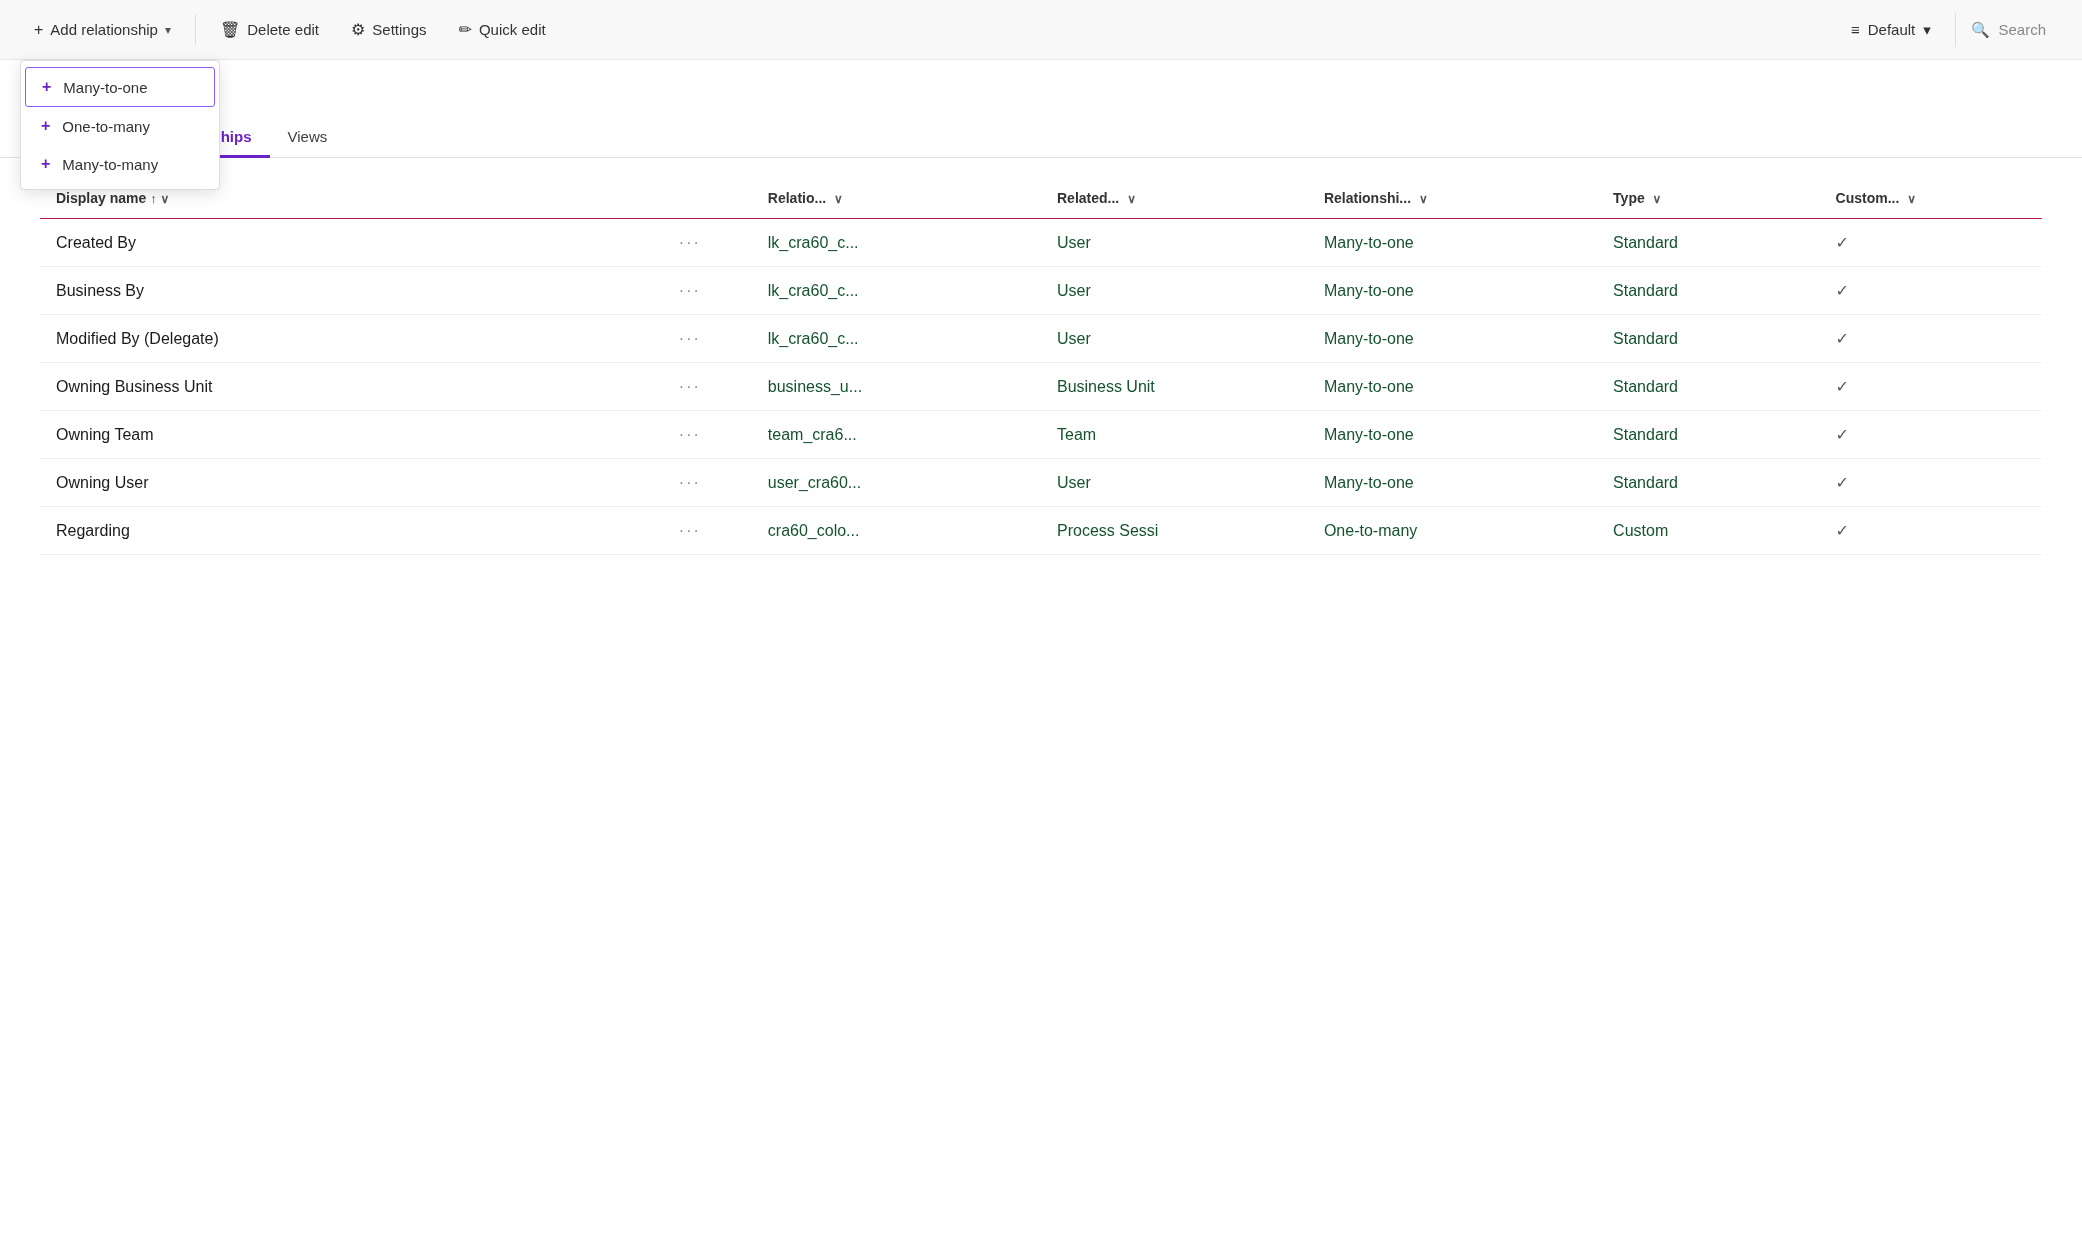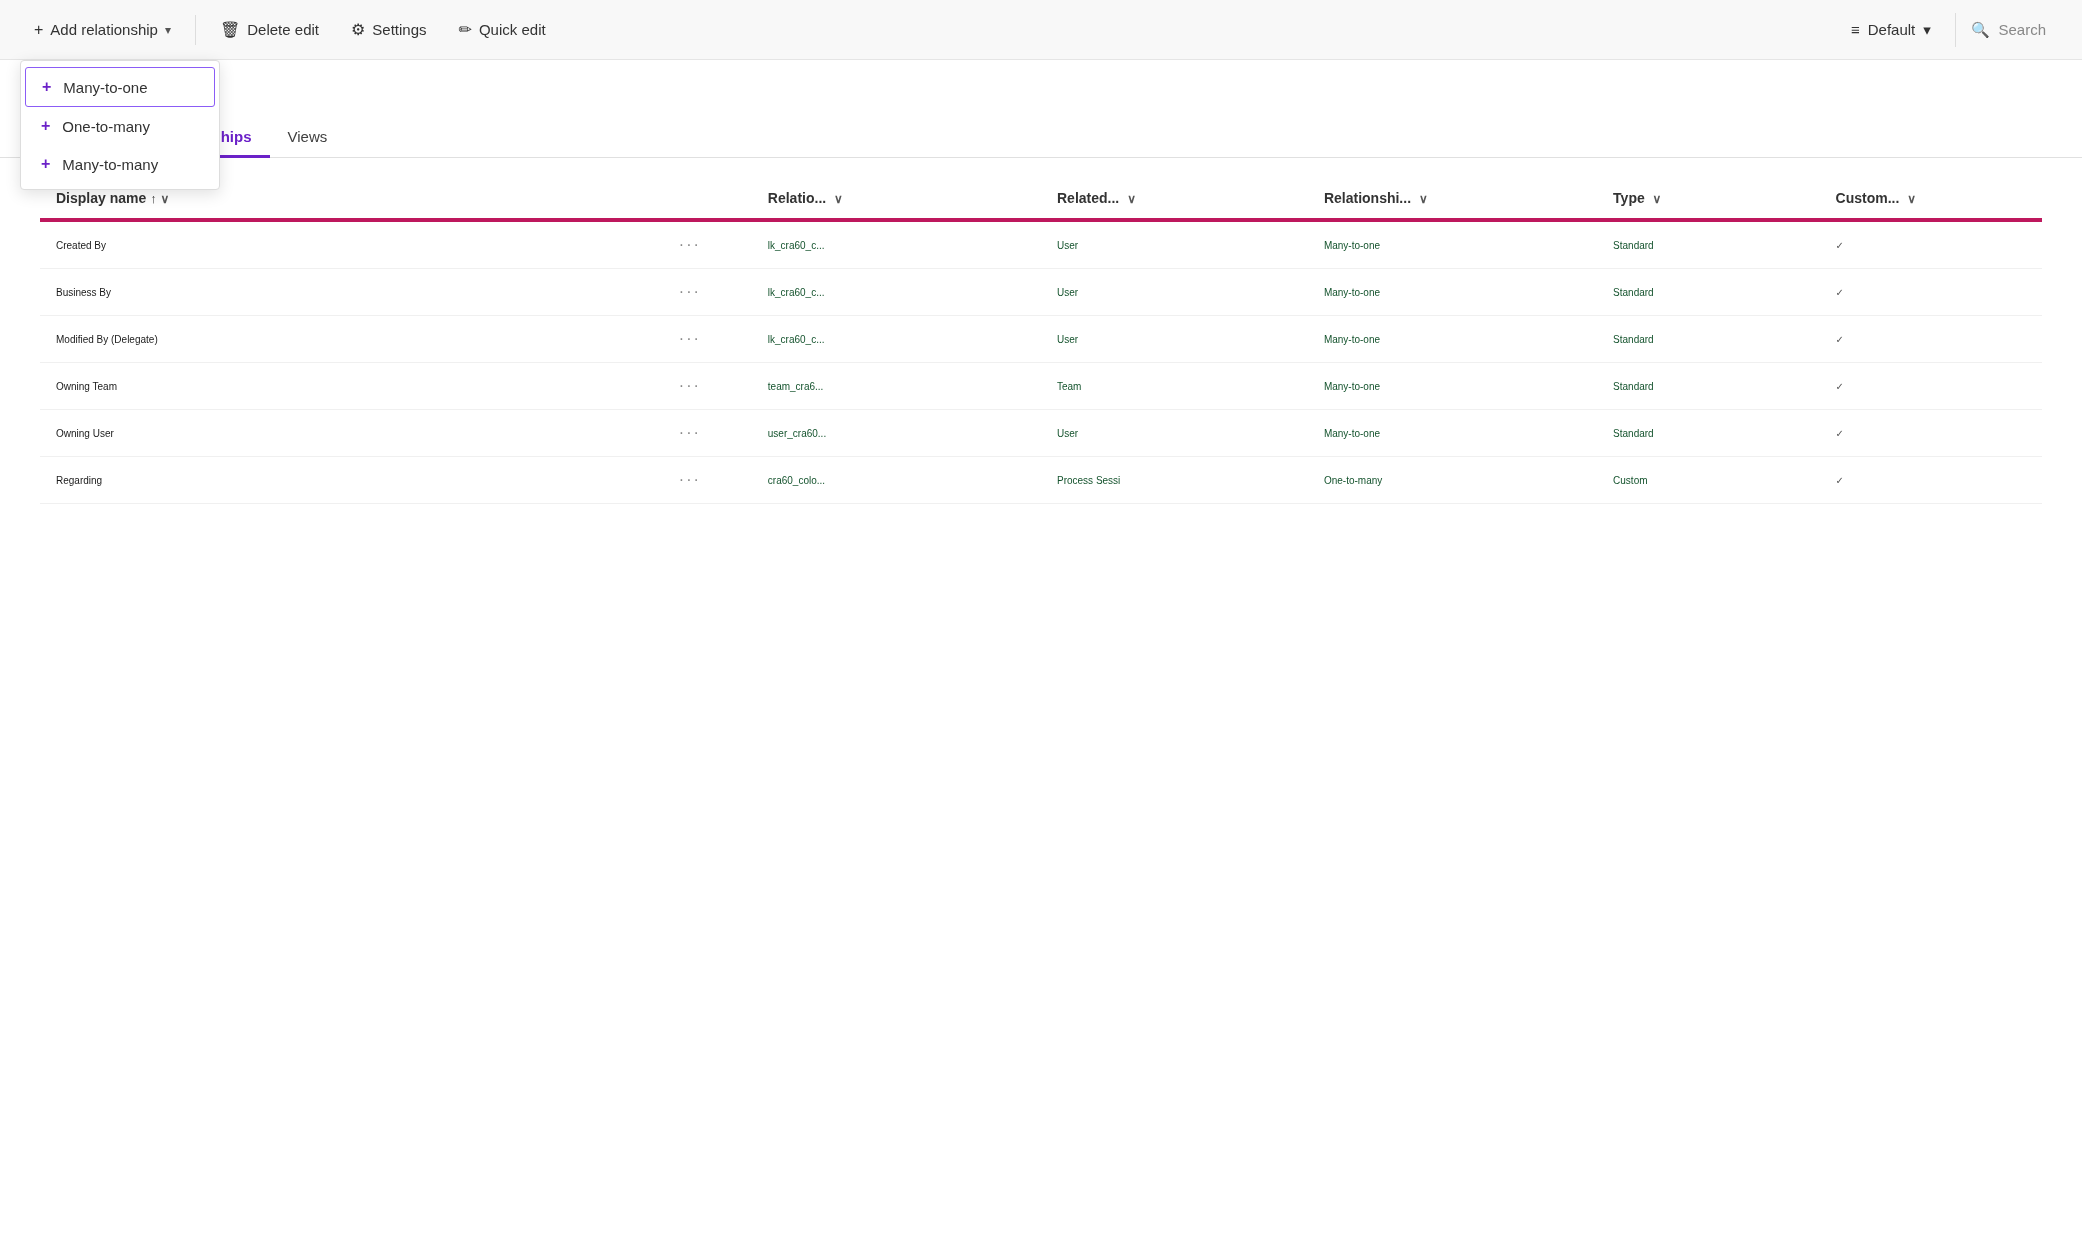--- a/index.html
+++ b/index.html
@@ -150,38 +150,38 @@
 
     
     .table-container {
       padding: 20px 40px;
     }
     table {
       width: 100%;
       border-collapse: collapse;
     }
     thead tr {
-      border-bottom: 4px solid #be185d;
+      border-bottom: 1px solid #be185d;
     }
     th {
       text-align: left;
       padding: 12px 16px;
       font-size: 14px;
       font-weight: 600;
       color: #333;
       white-space: nowrap;
     }
     th .chevron-icon {
       color: #555;
       margin-left: 4px;
       font-size: 12px;
     }
     td {
       padding: 14px 16px;
-      font-size: 10px;
+      font-size: 16px;
       color: #1a1a1a;
       border-bottom: 1px solid #f0f0f0;
     }
     td.muted {
       color: #14532d;
     }
     td.dots {
       color: #888;
       letter-spacing: 2px;
       font-size: 16px;
@@ -311,20 +311,29 @@
         <tr>
     <td class="col-name">Modified By (Delegate)</td>
     <td class="col-dots dots">···</td>
     <td class="col-relname muted">lk_cra60_c...</td>
     <td class="col-related muted">User</td>
     <td class="col-relship muted">Many-to-one</td>
     <td class="col-type muted">Standard</td>
     <td class="col-custom check">✓</td>
   </tr>
         <tr>
+    <td class="col-name">Owning Business Unit</td>
+    <td class="col-dots dots">···</td>
+    <td class="col-relname muted">business_u...</td>
+    <td class="col-related muted">Business Unit</td>
+    <td class="col-relship muted">Many-to-one</td>
+    <td class="col-type muted">Standard</td>
+    <td class="col-custom check">✓</td>
+  </tr>
+        <tr>
     <td class="col-name">Owning Team</td>
     <td class="col-dots dots">···</td>
     <td class="col-relname muted">team_cra6...</td>
     <td class="col-related muted">Team</td>
     <td class="col-relship muted">Many-to-one</td>
     <td class="col-type muted">Standard</td>
     <td class="col-custom check">✓</td>
   </tr>
         <tr>
     <td class="col-name">Owning User</td>

